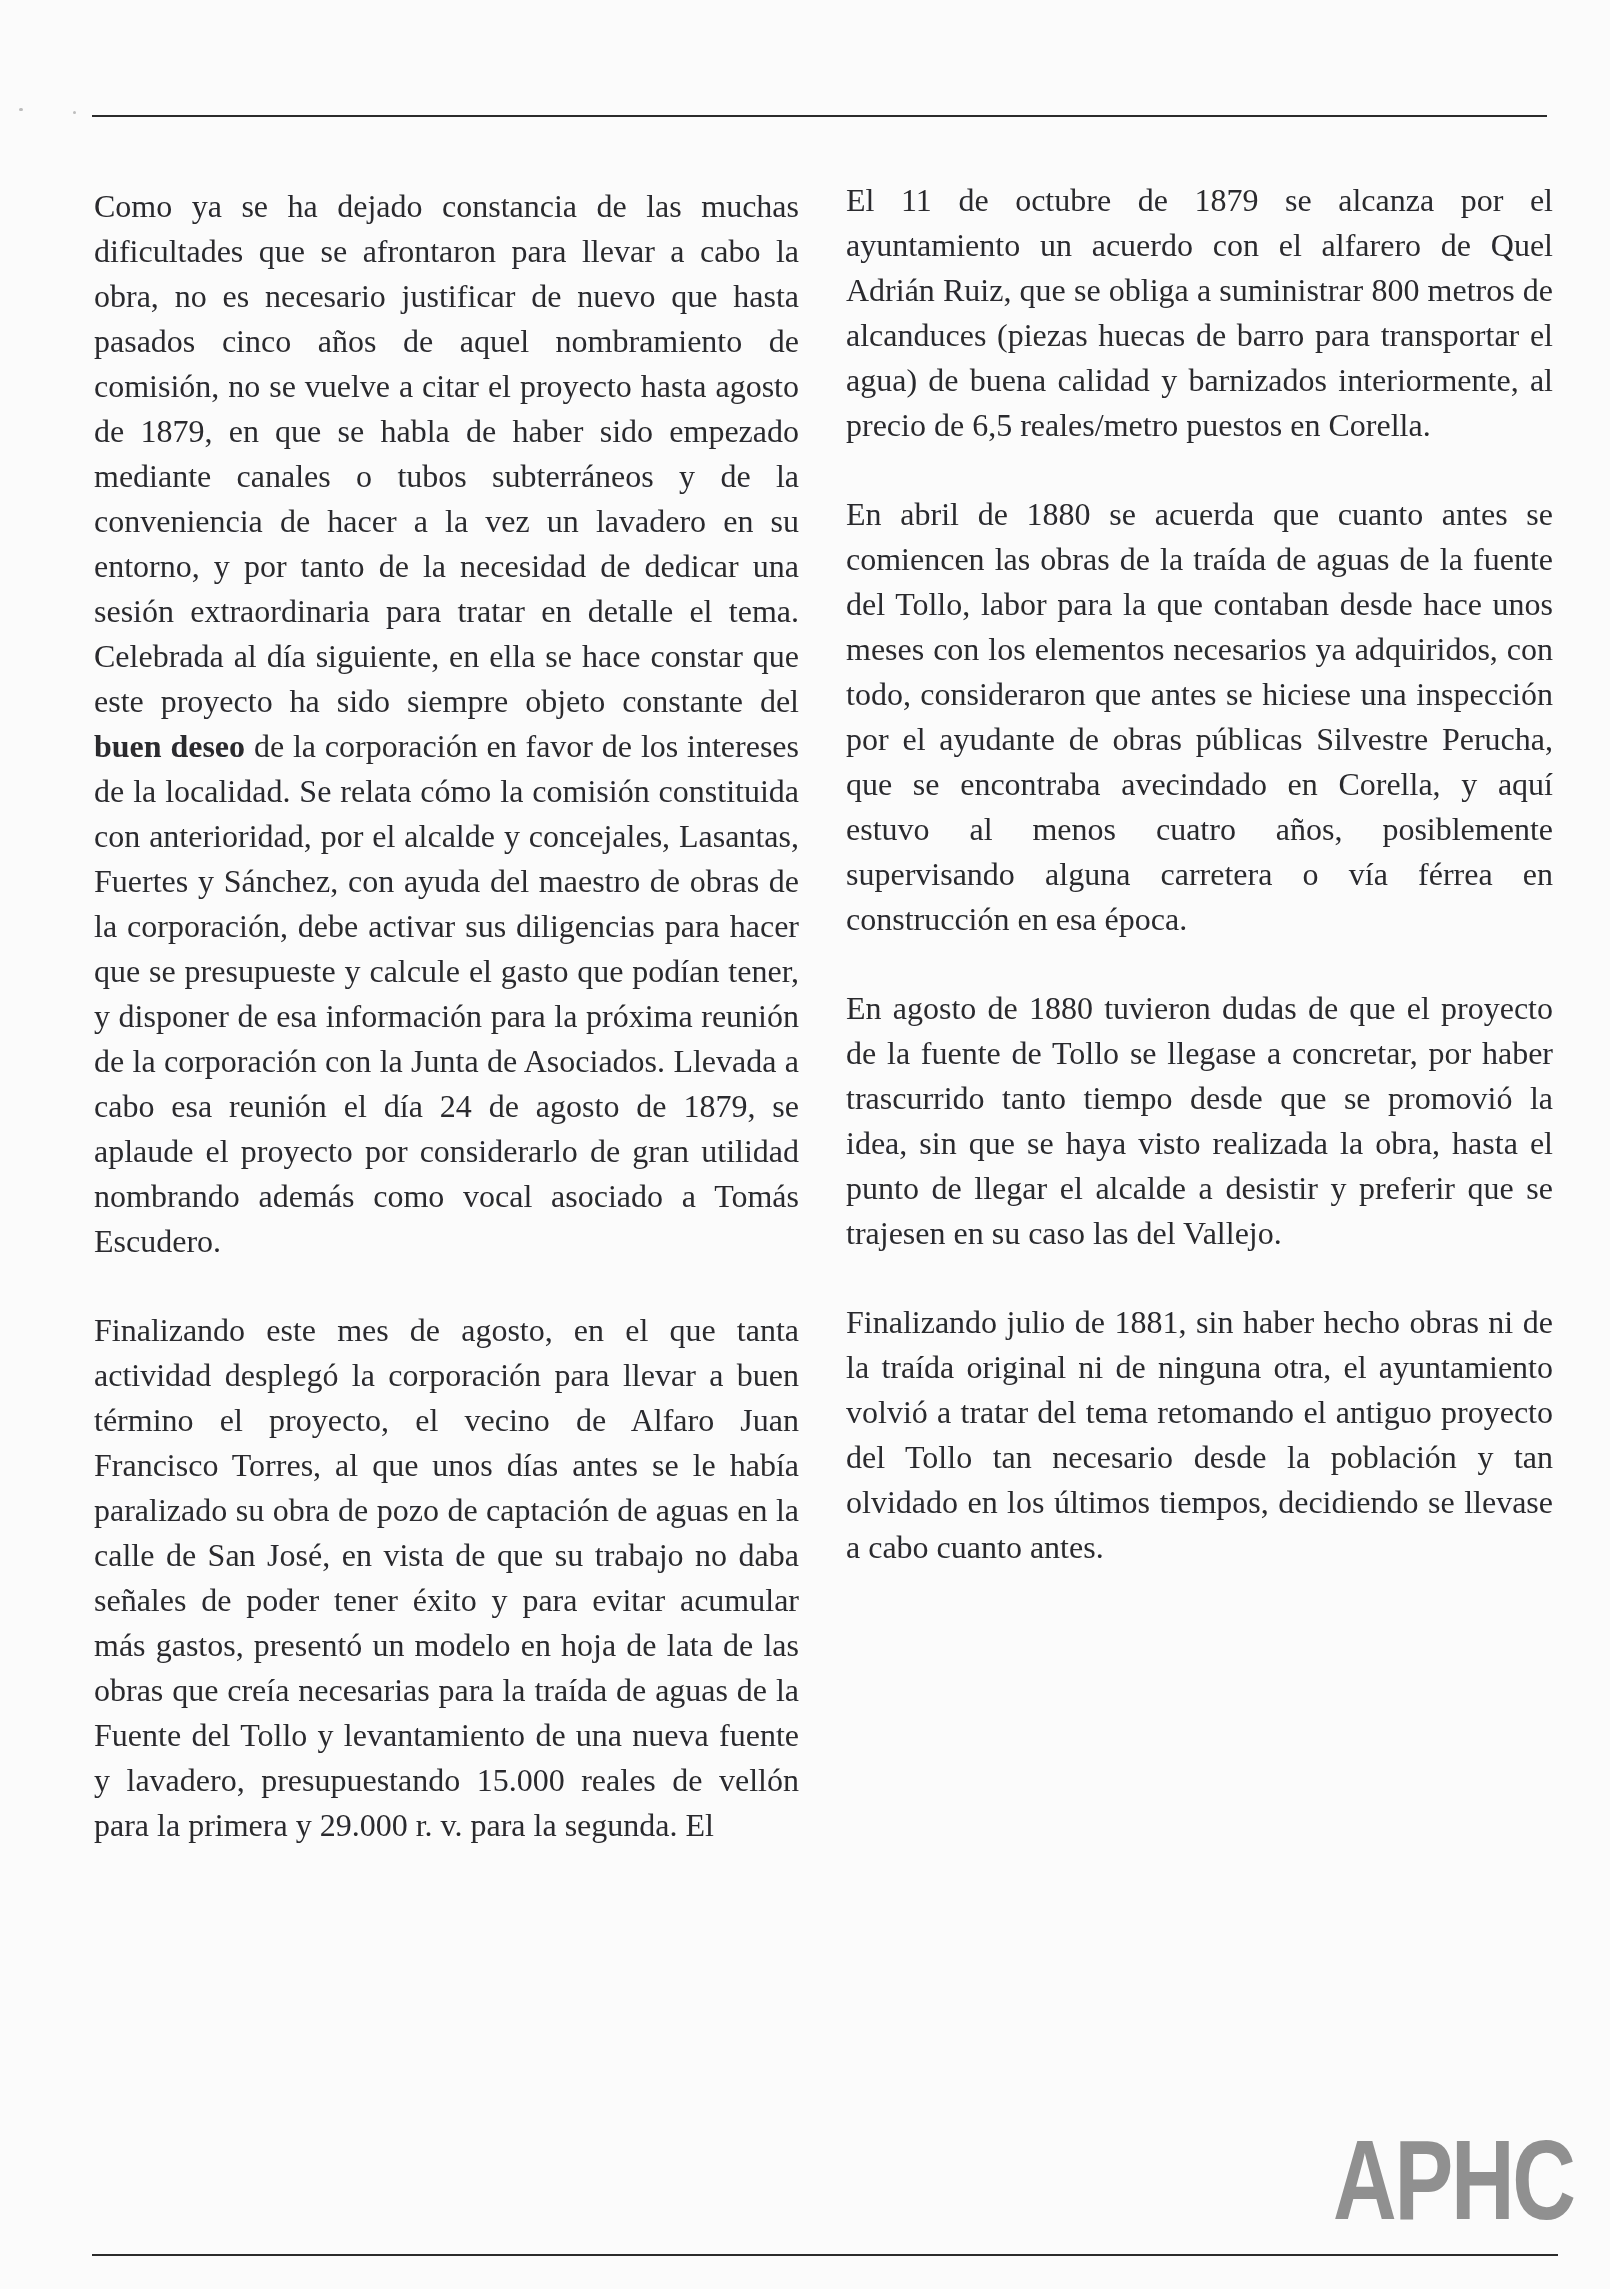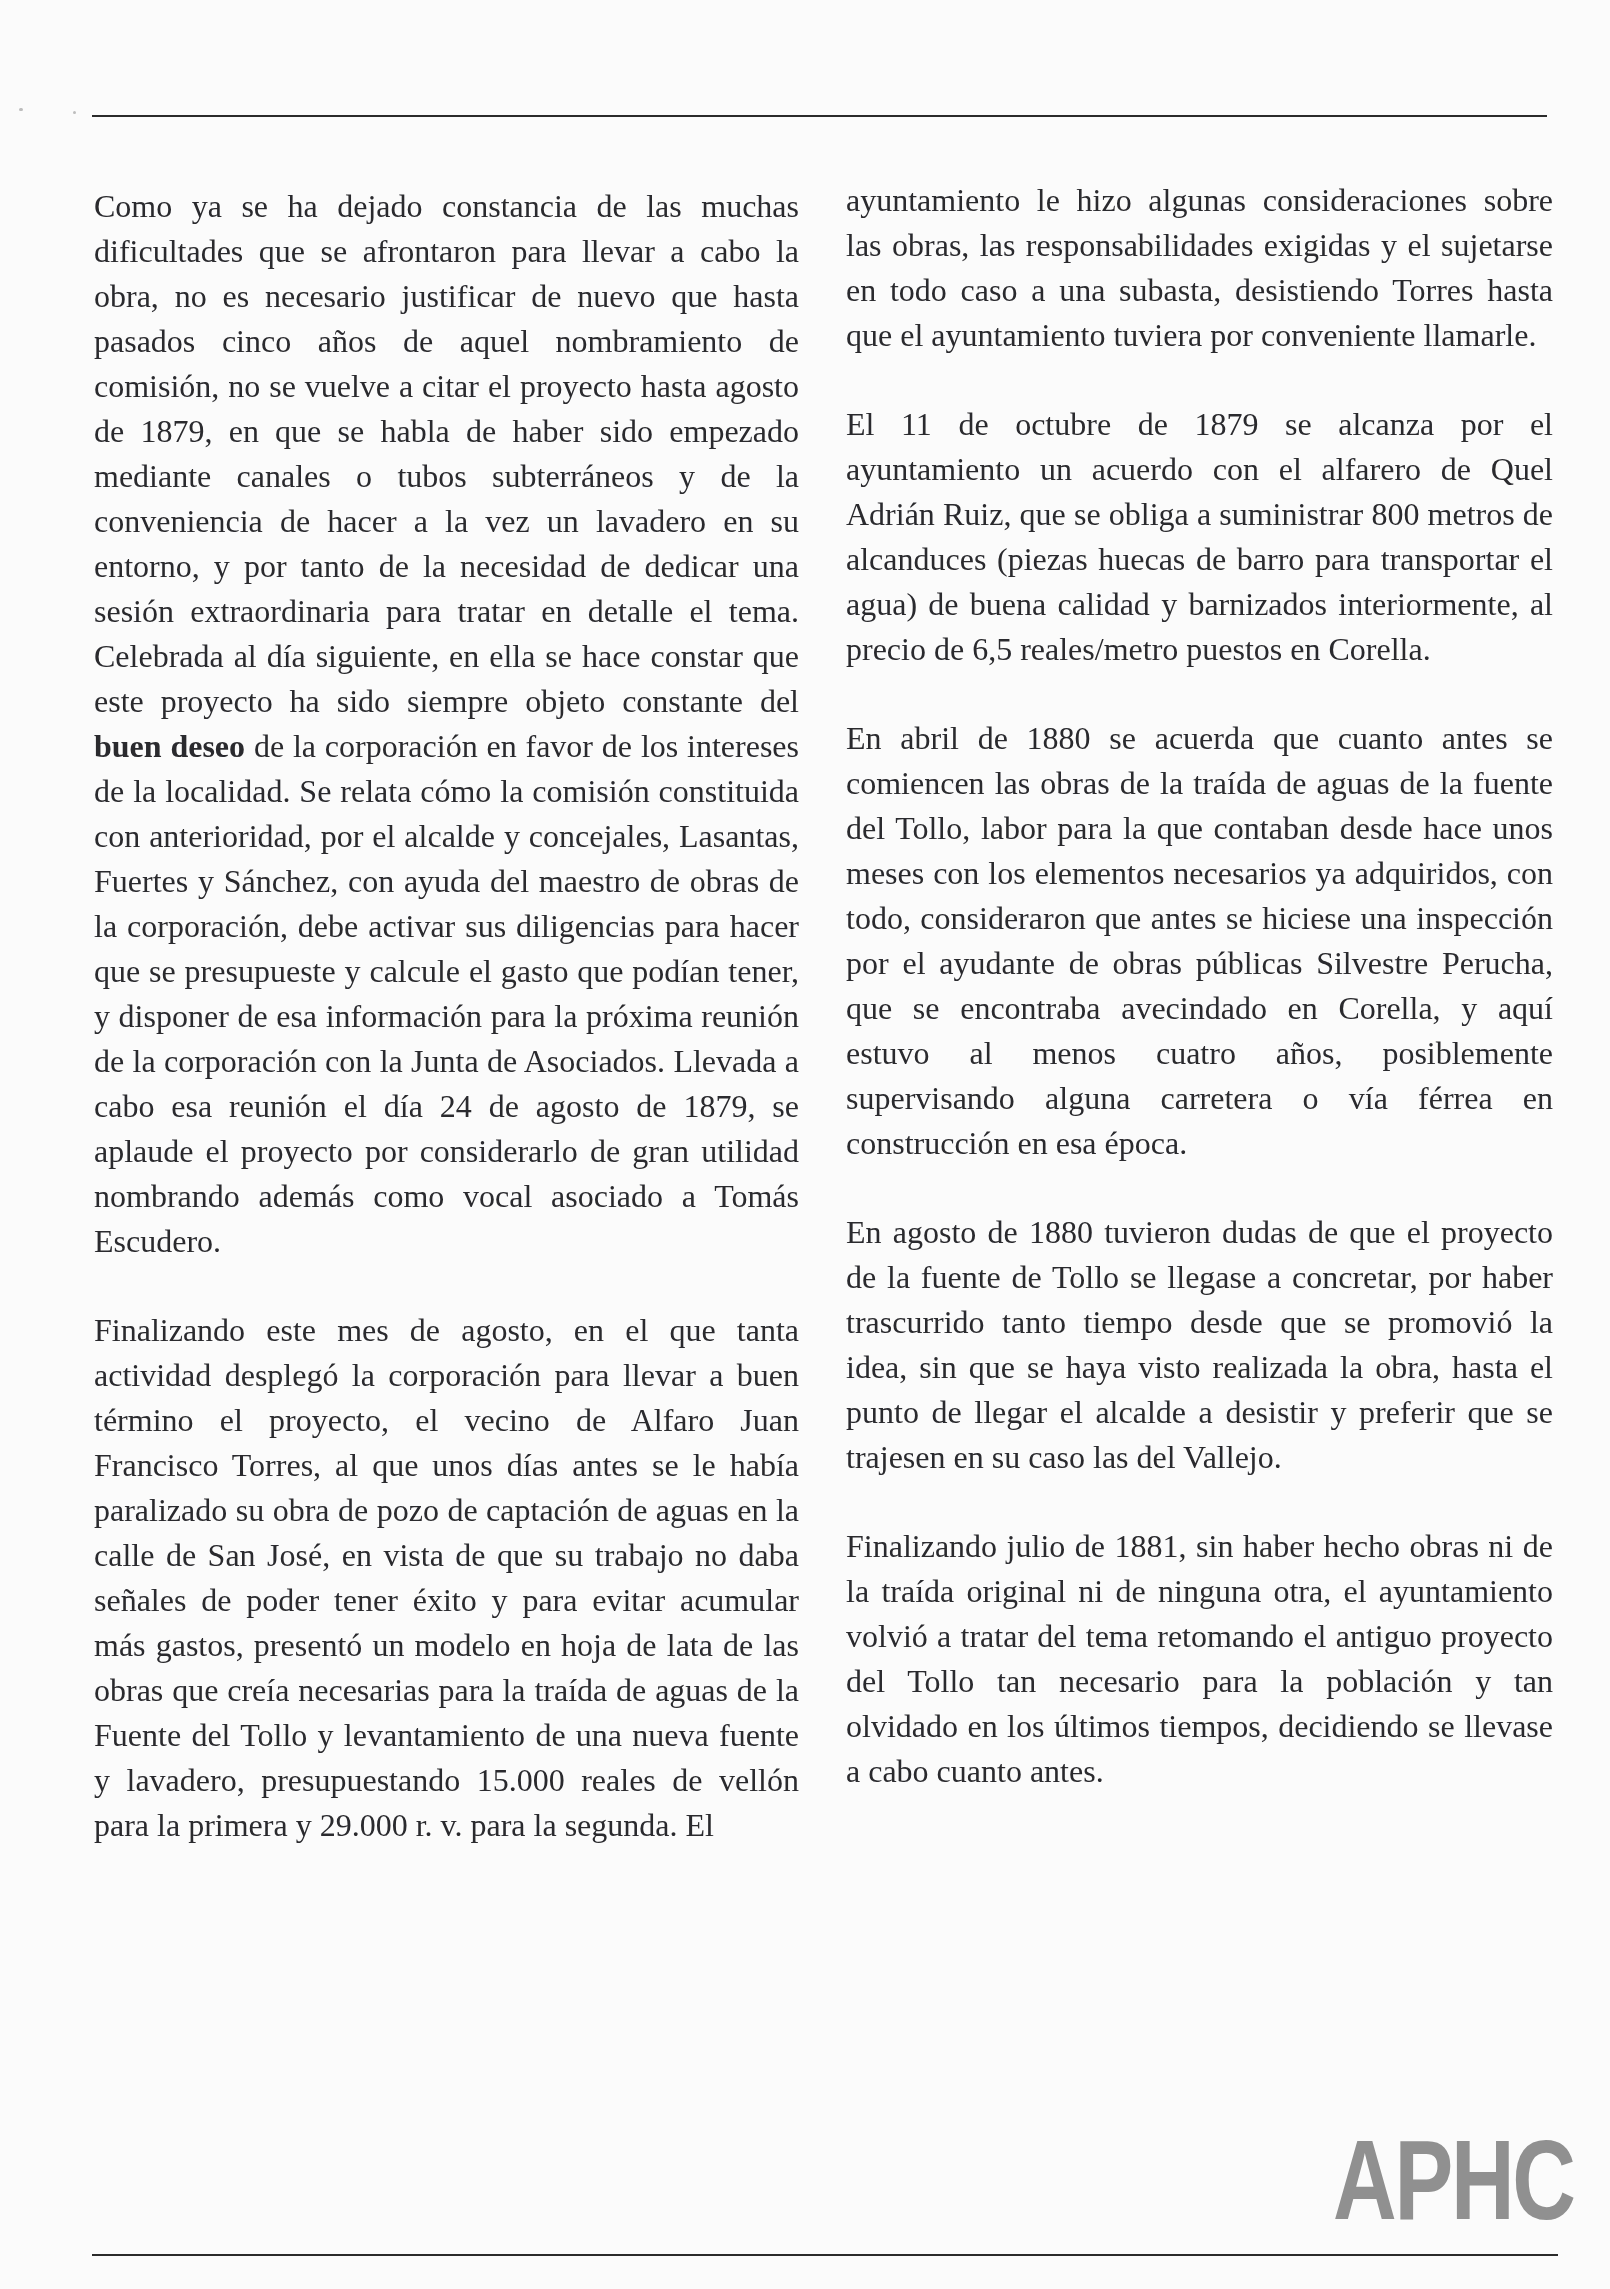--- a/index.html
+++ b/index.html
@@ -69,23 +69,22 @@
 <div class="rule rule-top"></div>
 <div class="speck" style="left:19px;top:108px;"></div>
 <div class="speck" style="left:73px;top:111px;width:2.9px;"></div>
 
 <div class="column col-left">
   <p class="para"><span>Como ya se ha dejado constancia de las muchas dificultades que se afrontaron para llevar a cabo la obra, no es necesario justificar de nuevo que hasta pasados cinco años de aquel nombramiento de comisión, no se vuelve a citar el proyecto hasta agosto de 1879, en que se habla de haber sido empezado mediante canales o tubos subterráneos y de la conveniencia de hacer a la vez un lavadero en su entorno, y por tanto de la necesidad de dedicar una sesión extraordinaria para tratar en detalle el tema. Celebrada al día siguiente, en ella se hace constar que este proyecto ha sido siempre objeto constante del </span><span class="bold">buen deseo</span><span> de la corporación en favor de los intereses de la localidad. Se relata cómo la comisión constituida con anterioridad, por el alcalde y concejales, Lasantas, Fuertes y Sánchez, con ayuda del maestro de obras de la corporación, debe activar sus diligencias para hacer que se presupueste y calcule el gasto que podían tener, y disponer de esa información para la próxima reunión de la corporación con la Junta de Asociados. Llevada a cabo esa reunión el día 24 de agosto de 1879, se aplaude el proyecto por considerarlo de gran utilidad nombrando además como vocal asociado a Tomás Escudero.</span></p>
   <p class="para">Finalizando este mes de agosto, en el que tanta actividad desplegó la corporación para llevar a buen término el proyecto, el vecino de Alfaro Juan Francisco Torres, al que unos días antes se le había paralizado su obra de pozo de captación de aguas en la calle de San José, en vista de que su trabajo no daba señales de poder tener éxito y para evitar acumular más gastos, presentó un modelo en hoja de lata de las obras que creía necesarias para la traída de aguas de la Fuente del Tollo y levantamiento de una nueva fuente y lavadero, presupuestando 15.000 reales de vellón para la primera y 29.000 r. v. para la segunda. El</p>
 </div>
 
 <div class="column col-right">
-  <p class="para">ayuntamiento le hizo algunas consideraciones sobre las obras, las responsabilidades exigidas y el sujetarse en todo caso a una subasta, desistiendo Torres hasta que el ayuntamiento tuviera por conveniente llamarle.</p>
   <p class="para">El 11 de octubre de 1879 se alcanza por el ayuntamiento un acuerdo con el alfarero de Quel Adrián Ruiz, que se obliga a suministrar 800 metros de alcanduces (piezas huecas de barro para transportar el agua) de buena calidad y barnizados interiormente, al precio de 6,5 reales/metro puestos en Corella.</p>
   <p class="para">En abril de 1880 se acuerda que cuanto antes se comiencen las obras de la traída de aguas de la fuente del Tollo, labor para la que contaban desde hace unos meses con los elementos necesarios ya adquiridos, con todo, consideraron que antes se hiciese una inspección por el ayudante de obras públicas Silvestre Perucha, que se encontraba avecindado en Corella, y aquí estuvo al menos cuatro años, posiblemente supervisando alguna carretera o vía férrea en construcción en esa época.</p>
   <p class="para">En agosto de 1880 tuvieron dudas de que el proyecto de la fuente de Tollo se llegase a concretar, por haber trascurrido tanto tiempo desde que se promovió la idea, sin que se haya visto realizada la obra, hasta el punto de llegar el alcalde a desistir y preferir que se trajesen en su caso las del Vallejo.</p>
-  <p class="para">Finalizando julio de 1881, sin haber hecho obras ni de la traída original ni de ninguna otra, el ayuntamiento volvió a tratar del tema retomando el antiguo proyecto del Tollo tan necesario para la población y tan olvidado en los últimos tiempos, decidiendo se llevase a cabo cuanto antes.</p>
+  <p class="para">Finalizando julio de 1881, sin haber hecho obras ni de la traída original ni de ninguna otra, el ayuntamiento volvió a tratar del tema retomando el antiguo proyecto del Tollo tan necesario desde la población y tan olvidado en los últimos tiempos, decidiendo se llevase a cabo cuanto antes.</p>
 </div>
 
 <div class="watermark">APHC</div>
 
 <div class="rule rule-bottom"></div>
 
 
 </body></html>

